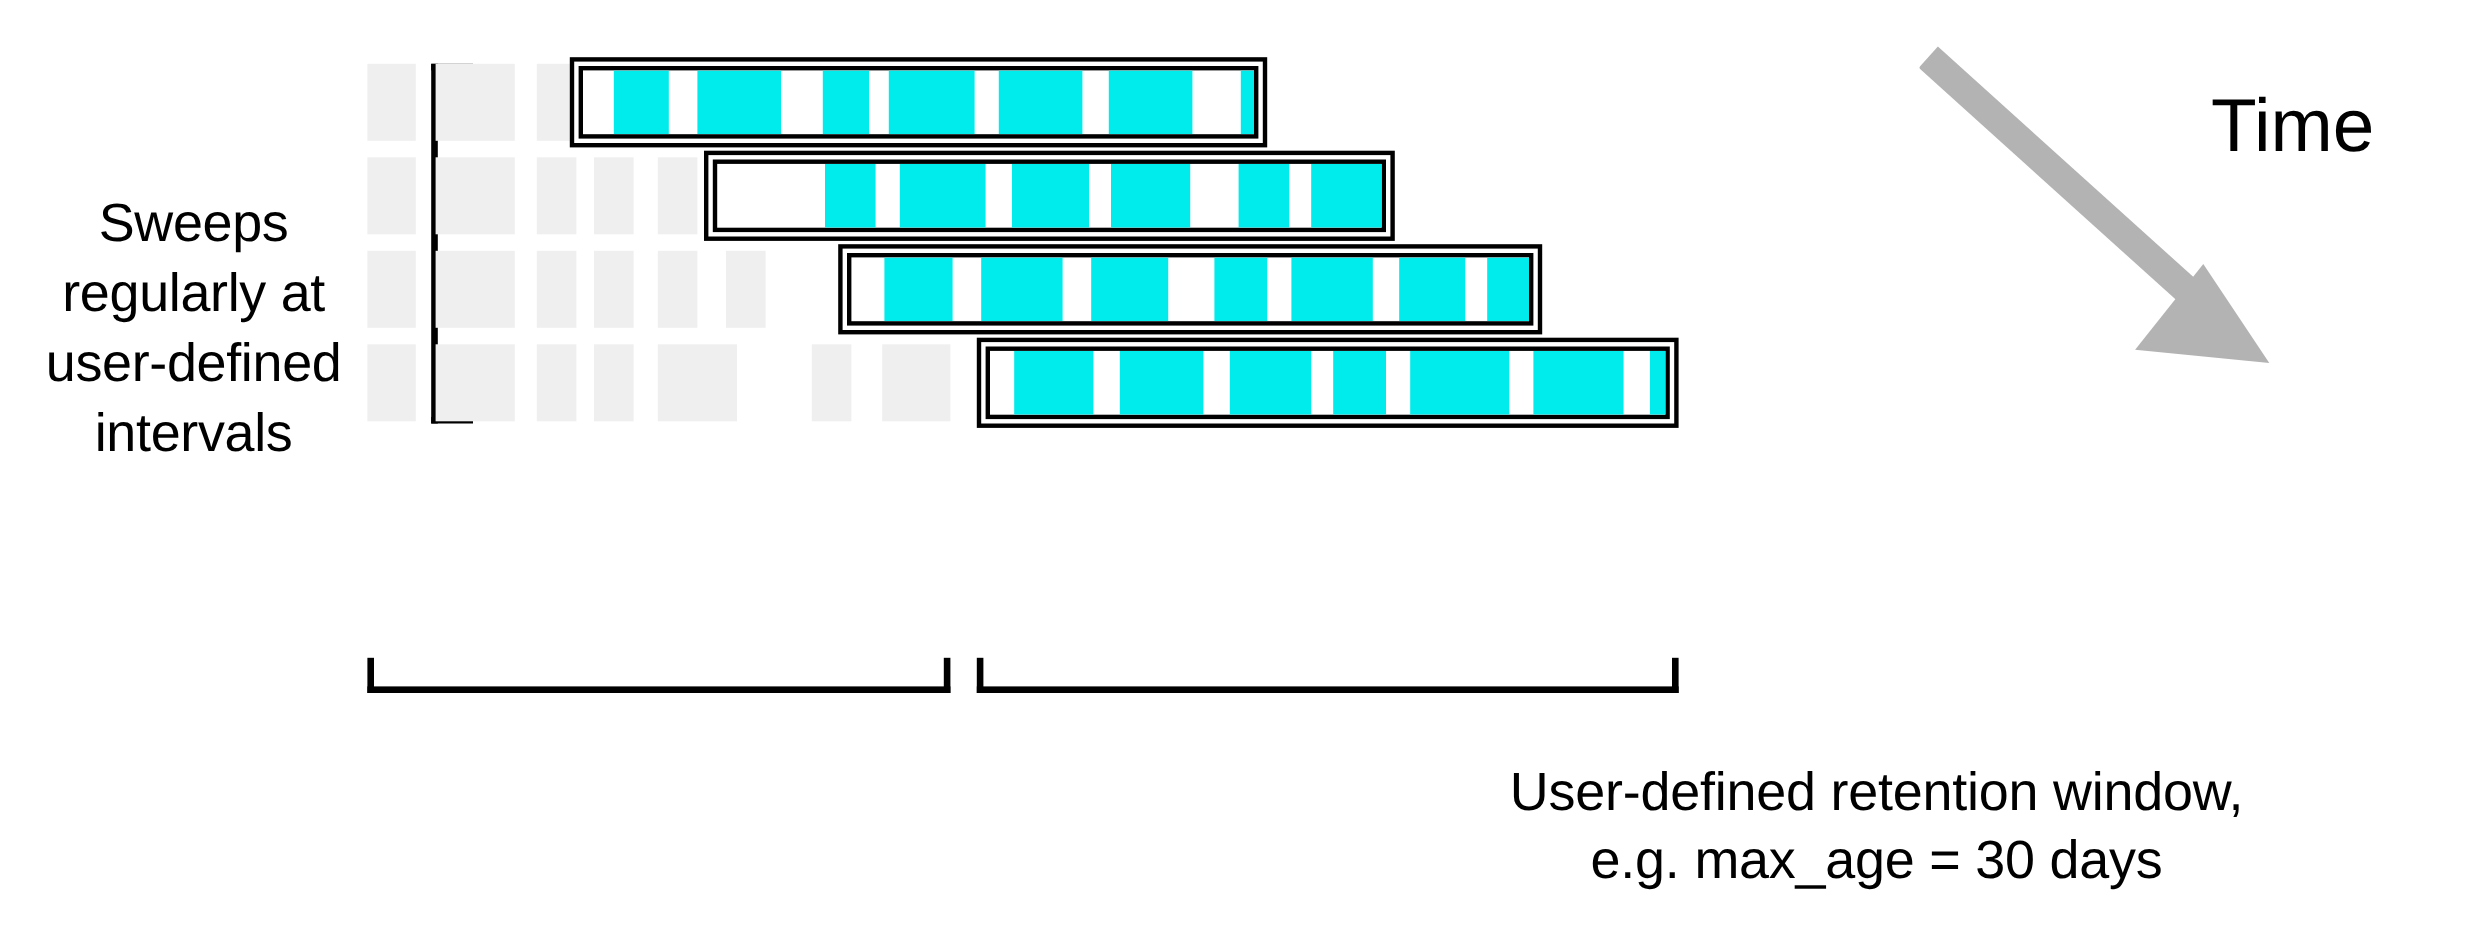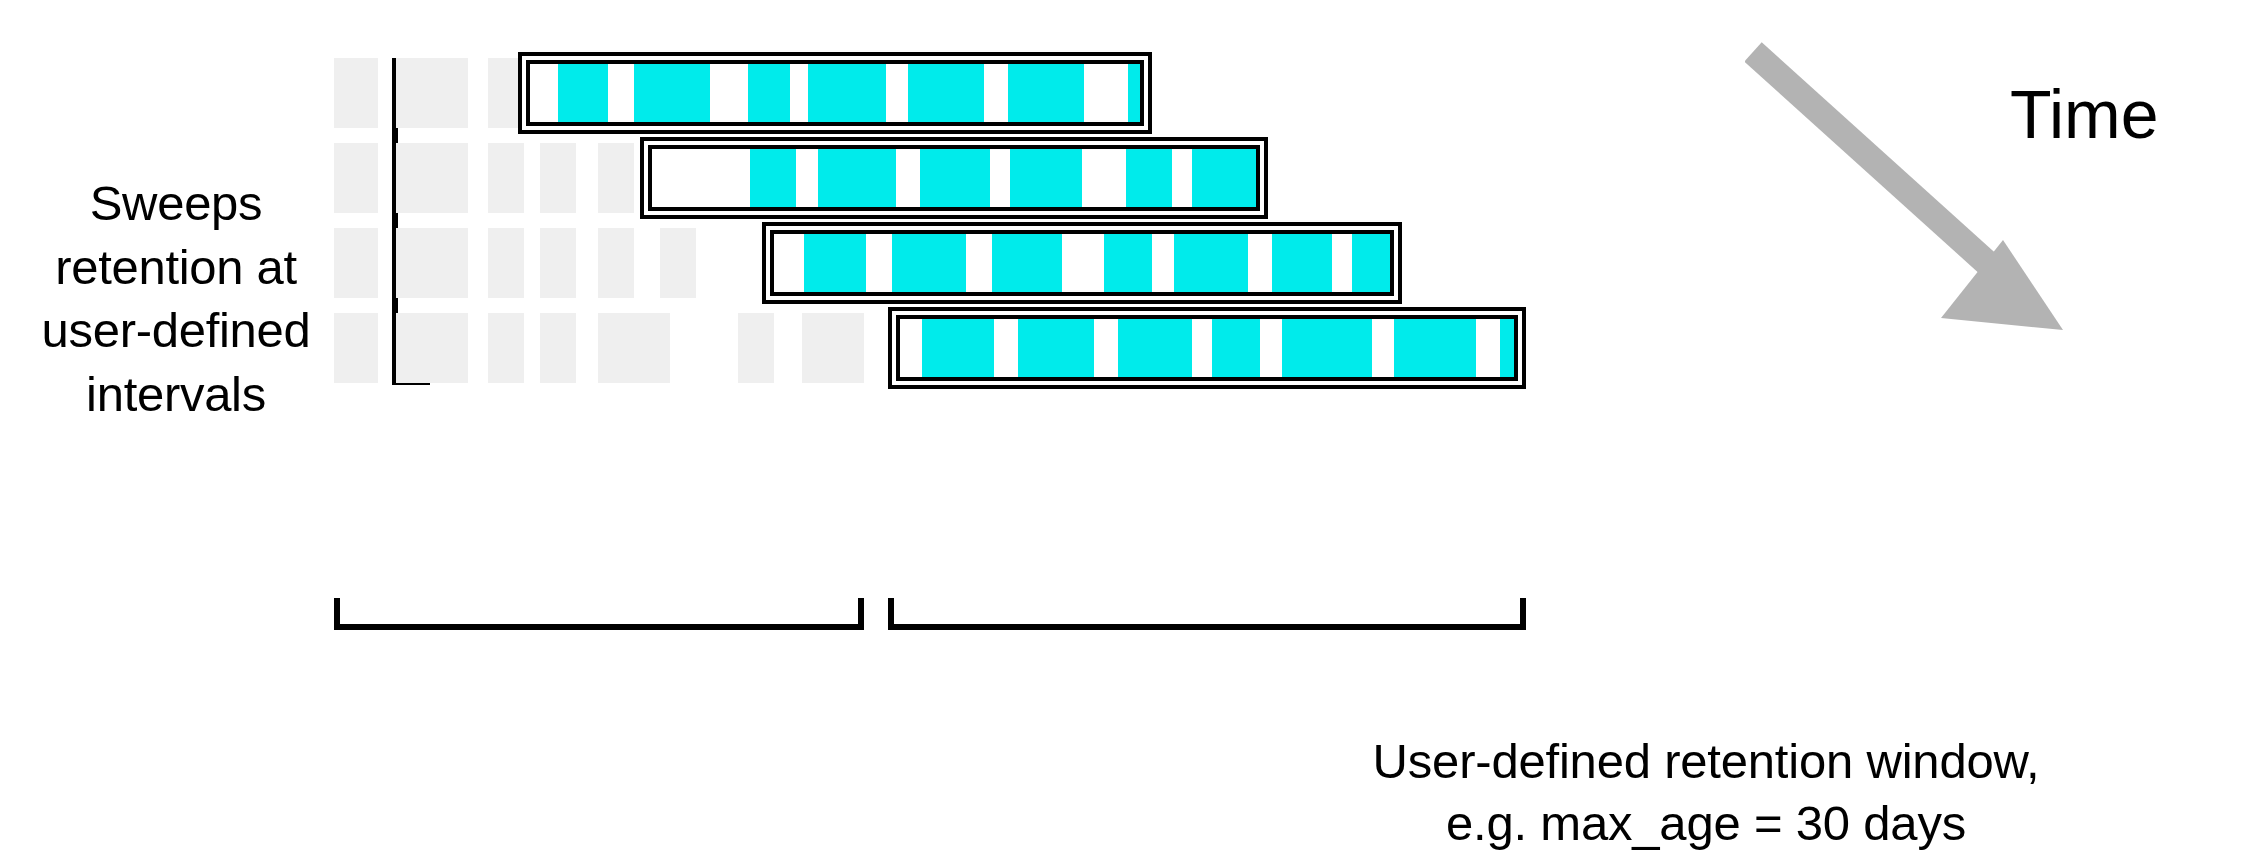--- a/index.html
+++ b/index.html
@@ -119,21 +119,21 @@
     letter-spacing: -0.2px;
     white-space: pre-line;
   }
 </style>
 </head>
 <body>
 
 <div id="stage">
 
   <div class="left-caption">Sweeps
-retention at
+regularly at
 user-defined
 intervals</div>
 
   <div class="left-bracket"></div>
 
   <div id="rows-host">
       <div class="row" style="left: 0px; top: 58px; width: 2254px;">
         <div class="grey" style="left: 334px; width: 44px; background: rgb(239, 239, 239);"></div>
         <div class="grey" style="left: 396px; width: 72px; background: rgb(239, 239, 239);"></div>
         <div class="grey" style="left: 488px; width: 36px; background: rgb(239, 239, 239);"></div>
@@ -213,16 +213,16 @@
   </svg>
 
   <div class="time-label">Time</div>
 
   <div id="brackets-host">
       <div class="bot-bracket" style="left: 334px; top: 598px; width: 530px; border-color: rgb(0, 0, 0);"></div>
       <div class="bot-bracket" style="left: 888px; top: 598px; width: 638px; border-color: rgb(0, 0, 0);"></div>
     </div>
 
 
-  <div class="bot-caption" style="left:1226px; top:690px; width:960px;margin-top:41px;">User-defined retention window,
+  <div class="bot-caption" style="left:1226px; top:690px; width:960px;">User-defined retention window,
 e.g. max_age = 30 days</div>
 
 </div>
 
 </body></html>

